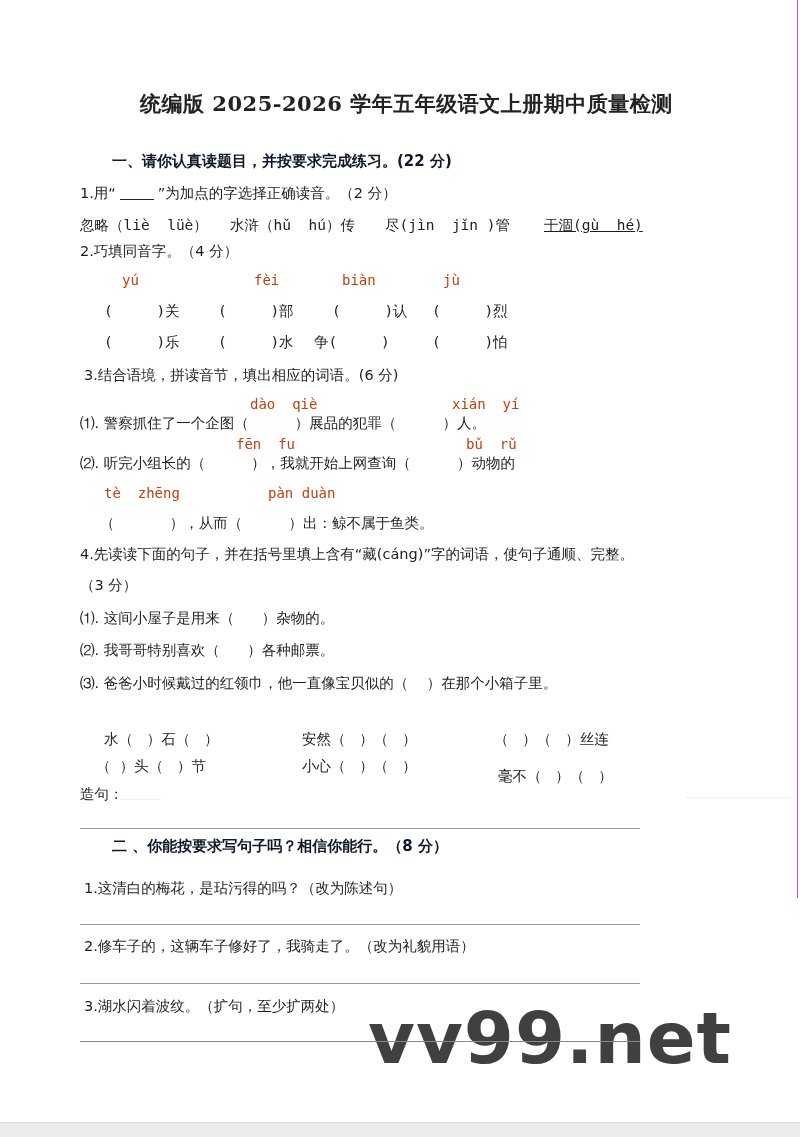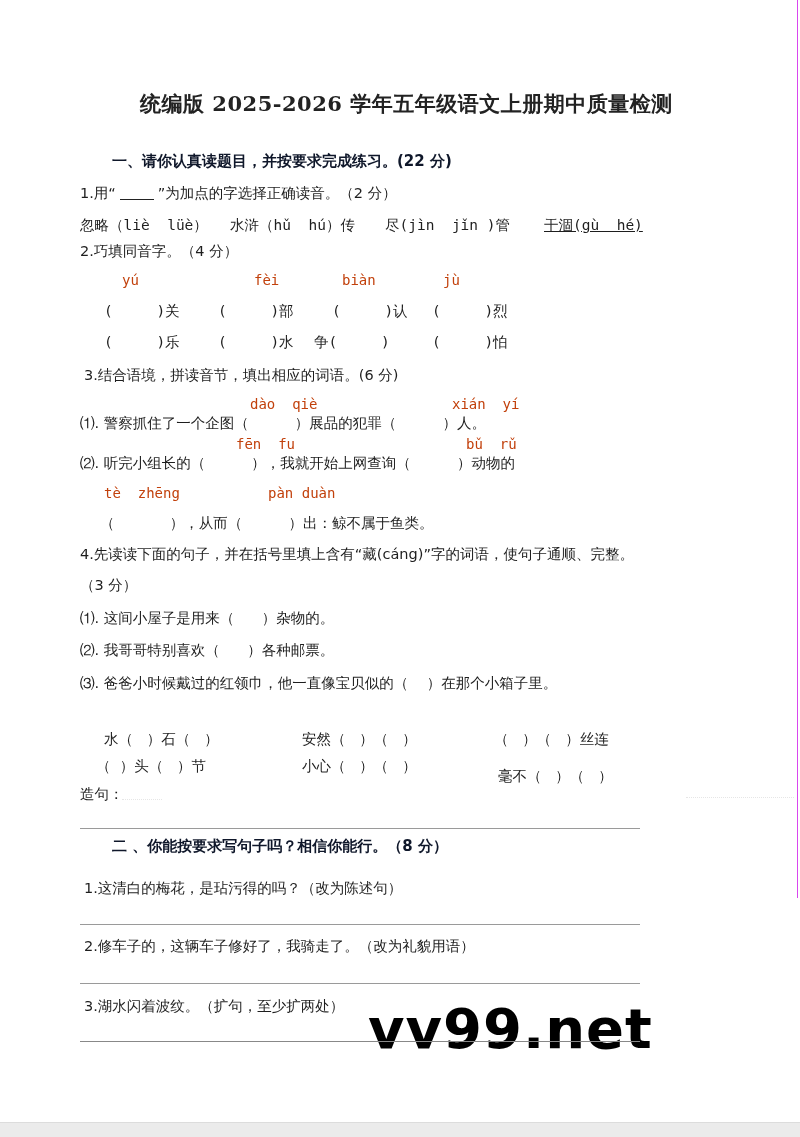--- a/index.html
+++ b/index.html
@@ -25,22 +25,22 @@
     .h { font-size: 15px; font-weight: bold; color: #0f172a; margin-left: 32px; }
     .t { font-size: 14.5px; color: #1e1e1e; }
     .py { font-size: 14px; color: #c2410c; font-family: "DejaVu Sans Mono", "Liberation Mono", monospace; }
     .mono { font-family: "DejaVu Sans Mono", "Liberation Mono", monospace; }
     .rule { position: absolute; height: 1px; background: #9a9a9a; }
     .blank {
       display: inline-block; width: 34px; border-bottom: 1.5px solid #222;
       vertical-align: -2px; margin: 0 4px;
     }
     .watermark {
-      position: absolute; left: 368px; top: 996px; font-size: 56px; font-weight: bold;
-      color: #000000; letter-spacing: 1px; font-family: "DejaVu Sans", sans-serif;
+      position: absolute; left: 368px; top: 996px; font-size: 72px; font-weight: bold;
+      color: #404040; letter-spacing: 1px; font-family: "DejaVu Sans", sans-serif;
     }
     .faint-dots {
       position: absolute; height: 1px; border-bottom: 1px dotted #e6e6e6;
     }
   </style>
 </head>
 <body>
 
 <div class="page">
 

